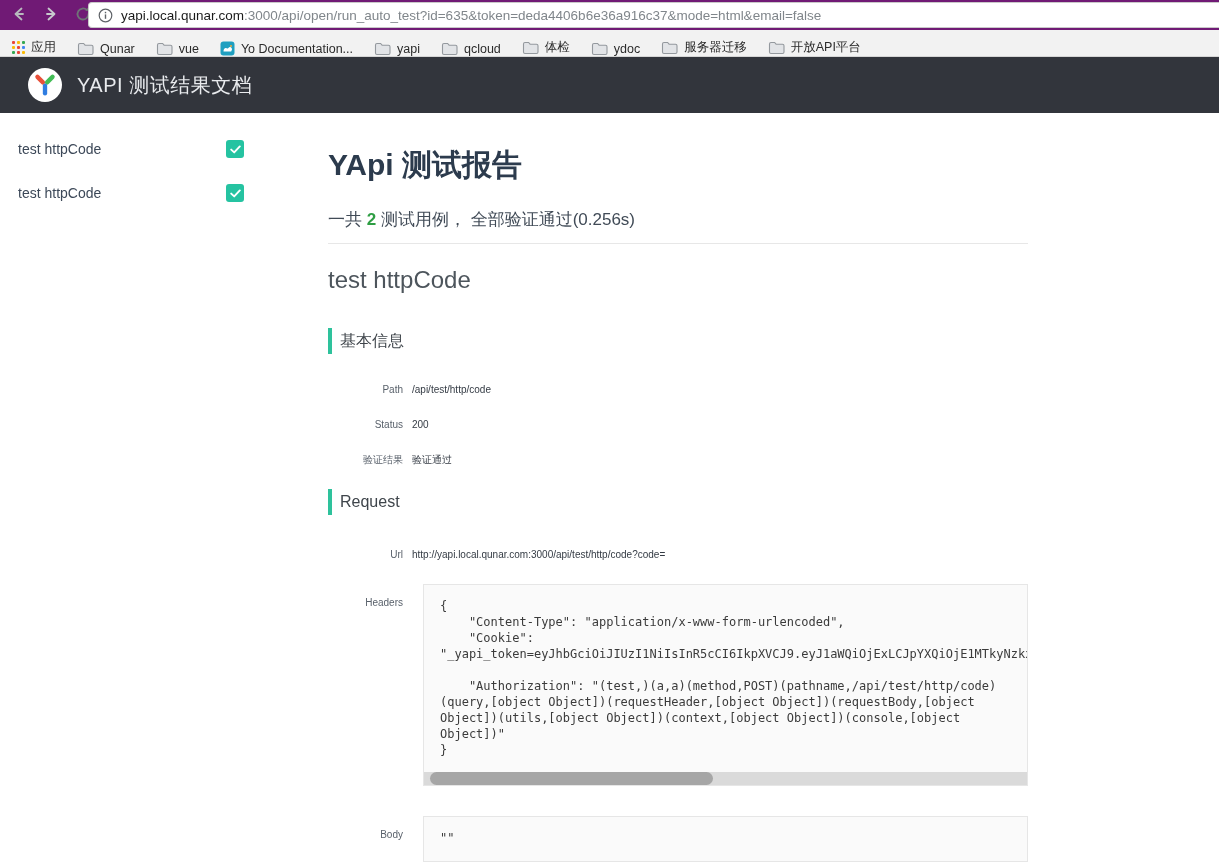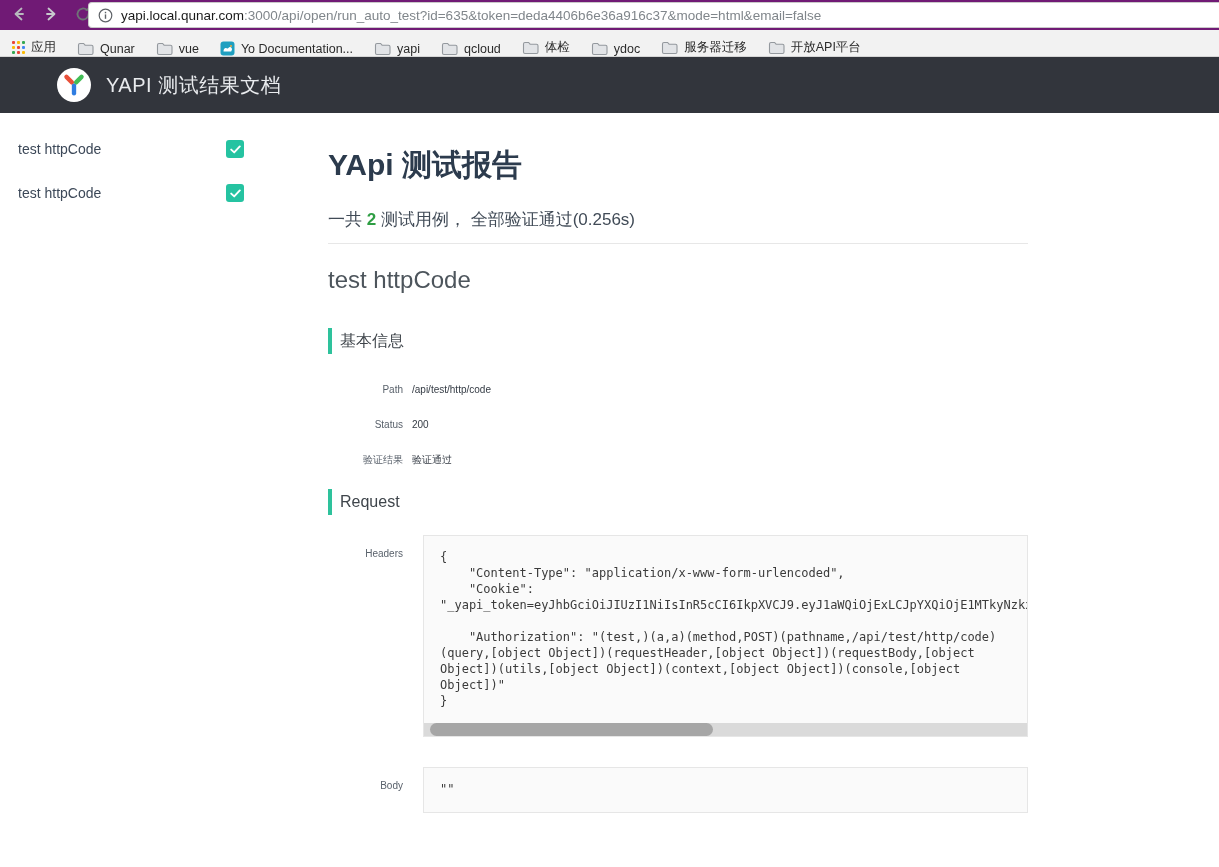--- a/index.html
+++ b/index.html
@@ -24,21 +24,21 @@
   
   .bookmarks { position:absolute; top:30px; left:0; width:1219px; height:27px; background:#f2f2f2;
     border-bottom:1px solid #d6d6d6; display:flex; align-items:flex-end; padding-left:12px; }
   .bm-item { display:flex; align-items:center; gap:6px; margin-right:21px; cursor:default; }
   .bm-label { font-size:12.5px; color:#2b2b2b; white-space:nowrap; }
   .apps-grid { width:13px; height:13px; display:grid; grid-template-columns:repeat(3,1fr); gap:1.5px; }
   .apps-grid i { border-radius:1px; }
 
   
   .site-header { position:absolute; top:57px; left:0; width:1219px; height:56px; background:#32353c;
-    display:flex; align-items:center; padding-left:57px; }
+    display:flex; align-items:center; padding-left:28px; }
   .logo-circle { width:34px; height:34px; border-radius:50%; background:#ffffff; display:flex;
     align-items:center; justify-content:center; }
   .site-title { color:#e9ebee; font-size:20px; margin-left:15px; letter-spacing:0.5px; }
 
   
   .content { position:absolute; top:113px; left:0; width:1028px; height:754px; display:flex; }
   .sidebar { width:358px; padding-top:27px; }
   .side-item { width:226px; margin:0 0 26px 18px; display:flex; align-items:center; justify-content:space-between; }
   .side-label { font-size:14px; color:#3c4858; }
   .check-badge { width:18px; height:18px; border-radius:3px; background:#25c3a1; display:flex;
@@ -237,20 +237,24 @@
         <div class="info-row">
           <span class="info-label">验证结果</span>
           <span class="info-value">验证通过</span>
         </div>
       </div>
 
       <div class="section-title req-title">
         <span>Request</span>
       </div>
 
+      <div class="info-row mt-url">
+        <span class="info-label">Url</span>
+        <span class="info-value">http://yapi.local.qunar.com:3000/api/test/http/code?code=</span>
+      </div>
 
       <div class="info-row row-box mt-headers">
         <span class="info-label">Headers</span>
         <div class="code-box">
           <pre>{
     "Content-Type": "application/x-www-form-urlencoded",
     "Cookie":
 "_yapi_token=eyJhbGciOiJIUzI1NiIsInR5cCI6IkpXVCJ9.eyJ1aWQiOjExLCJpYXQiOjE1MTkyNzkxMjYs
 
     "Authorization": "(test,)(a,a)(method,POST)(pathname,/api/test/http/code)

